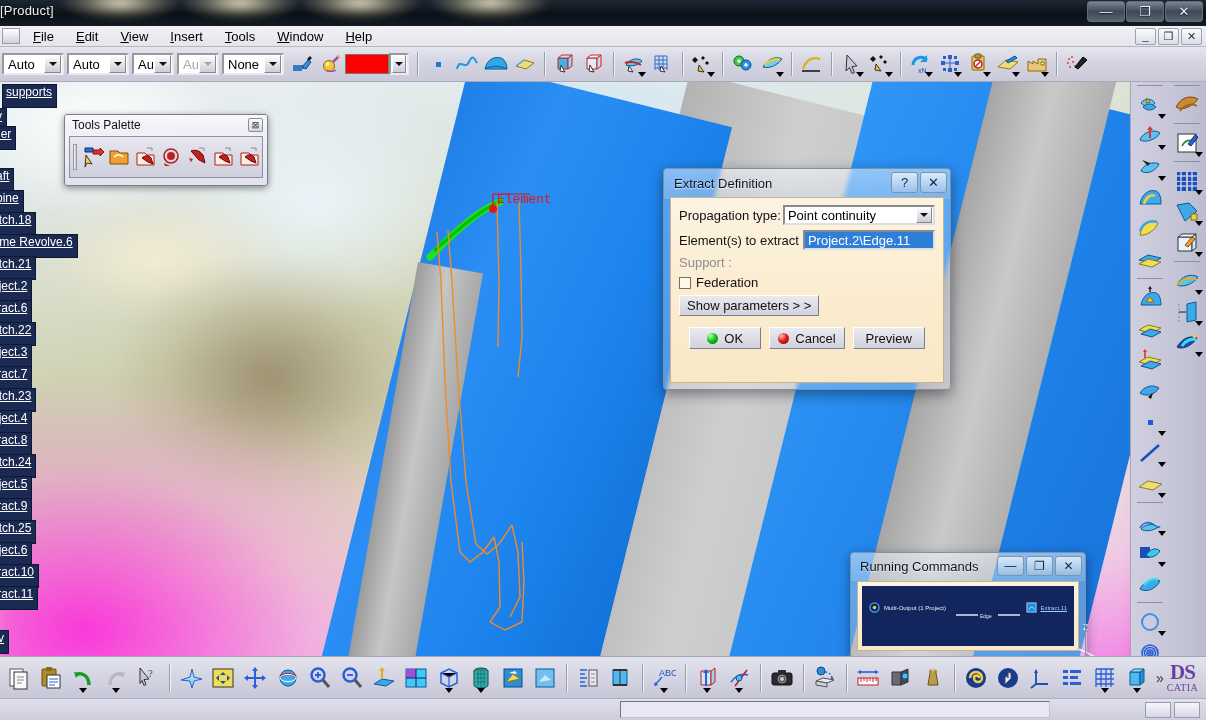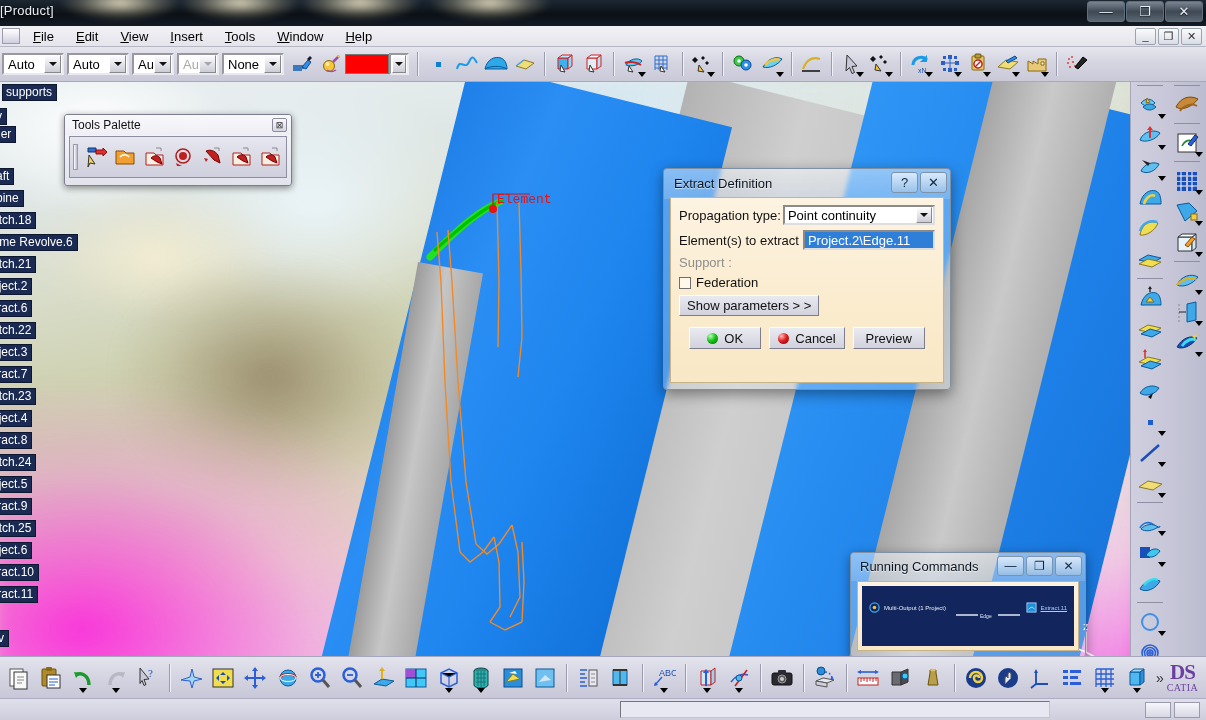--- a/index.html
+++ b/index.html
@@ -199,29 +199,30 @@
     position: absolute; right: 18px; bottom: 8px; width: 52px; height: 52px;
   }
 
   
   .tree { position: absolute; left: 0; top: 82px; width: 120px; }
   .tree-node {
     position: absolute; left: 0;
     background: #1a2a52;
     color: #ffffff;
     font-size: 12px;
-    padding: 1px 4px 1px 3px;
+    padding: 1px 4px 8px 3px;
     white-space: nowrap;
     border: 1px solid #0d1730;
     line-height: 13px;
+    text-decoration: underline;
   }
 
   
   .toolspalette {
-    position: absolute; left: 64px; top: 114px; width: 228px; height: 72px;
+    position: absolute; left: 64px; top: 114px; width: 204px; height: 72px;
     background: linear-gradient(180deg, rgba(250,250,252,.92), rgba(226,226,236,.92));
     border: 1px solid #7d7d90;
     border-radius: 3px;
     box-shadow: 0 2px 7px rgba(0,0,0,.45);
     overflow: hidden;
   }
   .tp-title {
     height: 20px; display: flex; align-items: center;
     padding-left: 7px; font-size: 12px; color: #111;
     background: linear-gradient(180deg, rgba(248,248,252,.55), rgba(226,226,238,.3));

